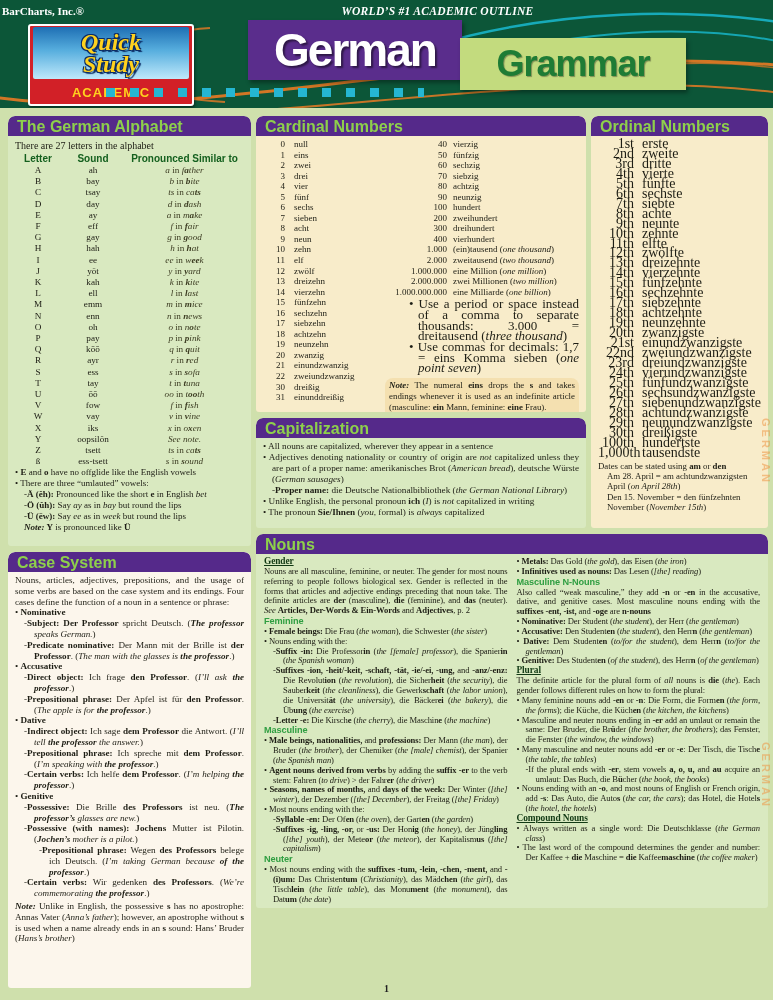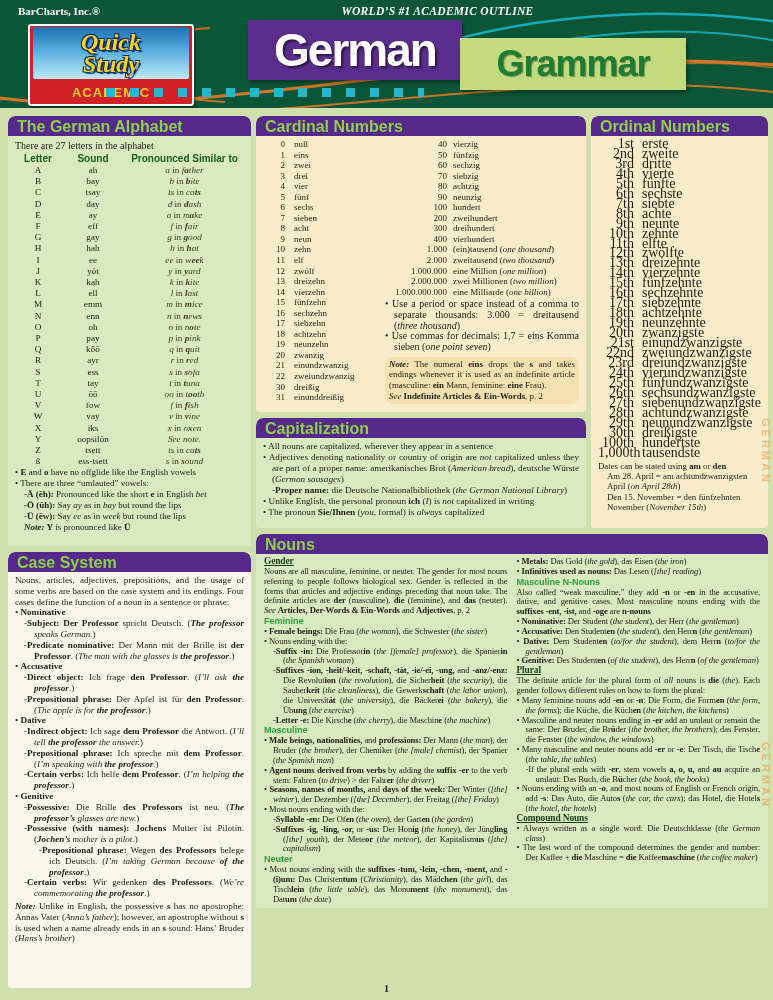--- a/index.html
+++ b/index.html
@@ -1,21 +1,21 @@
 <!DOCTYPE html>
 <html><head>
 <meta charset="utf-8">
 <style>
   html,body{margin:0;padding:0;background:#888;}
   .page{position:relative;width:773px;height:1000px;overflow:hidden;background:#cfe0ac;
         font-family:"Liberation Serif",serif;color:#1d1d14;}
   
   .masthead{position:relative;height:108px;background:#0c5638;overflow:hidden;}
   .swirls{position:absolute;inset:0;}
-  .publisher{position:absolute;top:5px;left:18px;color:#fff;font-weight:bold;font-size:11px;}
+  .publisher{position:absolute;top:5px;left:2px;color:#fff;font-weight:bold;font-size:11px;}
   .tagline{position:absolute;top:5px;left:120px;right:18px;text-align:center;color:#fff;
            font-weight:bold;font-style:italic;font-size:11.5px;letter-spacing:.3px;}
   .logo{position:absolute;top:24px;left:28px;width:162px;height:78px;background:#d22027;
         border:2px solid #fff;border-radius:3px;box-shadow:1px 2px 3px rgba(0,0,0,.45);}
   .logo-blue{position:absolute;top:1px;left:3px;right:3px;height:52px;
              background:linear-gradient(180deg,#1e6fb4 0%,#57aede 45%,#bfe9fb 100%);
              display:flex;flex-direction:column;align-items:center;justify-content:center;border-radius:2px;}
   .logo-word{font-family:"Liberation Serif",serif;font-style:italic;font-weight:bold;color:#ffd21e;
              font-size:24px;line-height:22px;
              text-shadow:-1px -1px 0 #0c2d66,1px -1px 0 #0c2d66,-1px 1px 0 #0c2d66,2px 2px 1px #0c2d66;}
@@ -69,21 +69,21 @@
   
   .cardinal{height:296px;}
   .card-cols{display:flex;gap:4px;padding:3px 7px;}
   .cleft{width:118px;flex:none;}
   .cright{flex:1;}
   .crow{display:flex;font-size:9px;line-height:10.55px;}
   .crow .num{width:22px;text-align:right;margin-right:9px;flex:none;}
   .crow2{display:flex;font-size:9px;line-height:10.55px;}
   .crow2 .num{width:62px;text-align:right;margin-right:6px;flex:none;}
   .cbullets{margin-top:2px;}
-  .cbullets .li{font-size:10px;line-height:10.7px;}
+  .cbullets .li{font-size:13px;line-height:10.7px;margin-left:24px;}
   .notebox{margin-top:4px;background:#f4e0b0;padding:2px 4px;border-radius:8px;}
   .notebox .li{font-size:8.9px;line-height:10.7px;}
   
   .ordinal{height:412px;}
   .orow{display:flex;font-size:14px;line-height:9.95px;}
   .orow .num{width:36px;text-align:right;margin-right:8px;flex:none;}
   .dates{margin-top:3px;}
   .dates .li{font-size:8.8px;line-height:10.4px;text-align:left;}
   
   .capital{height:110px;}

